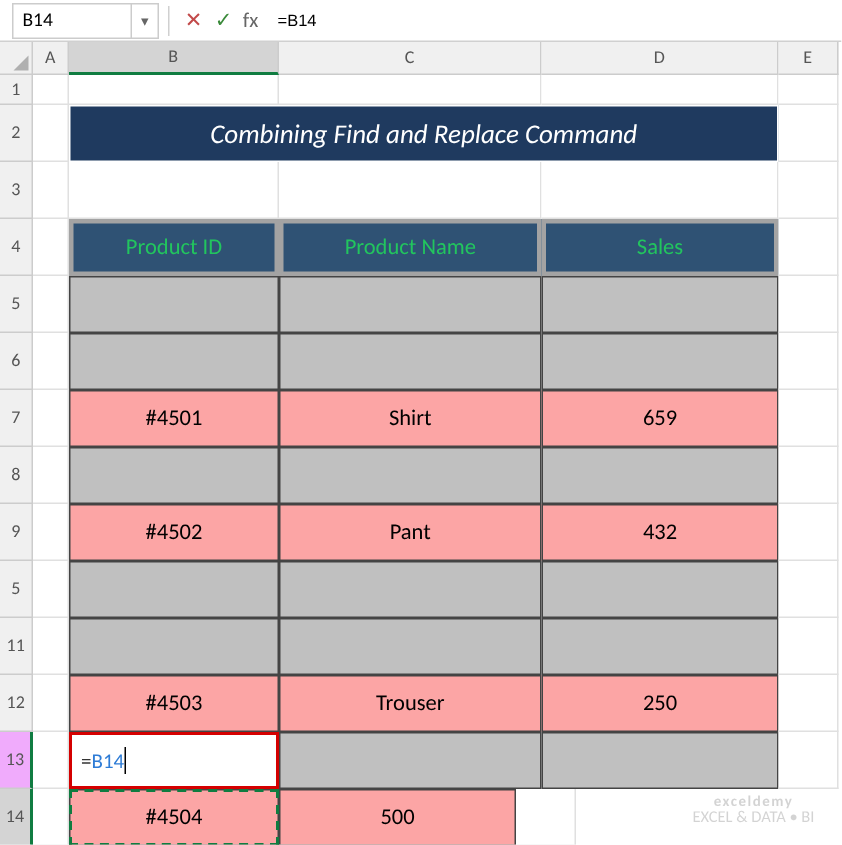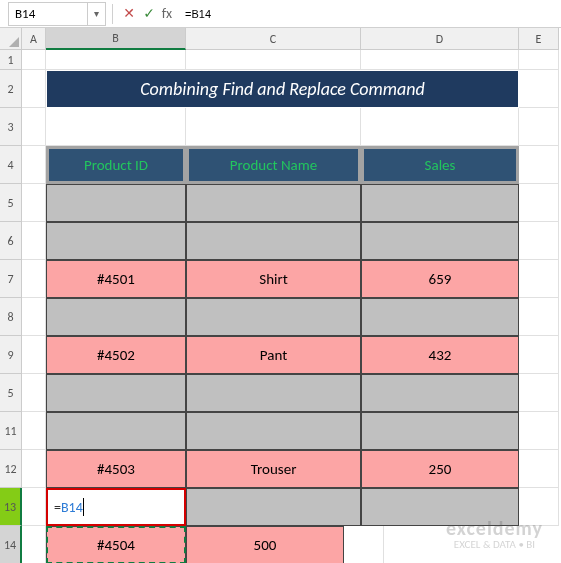--- a/index.html
+++ b/index.html
@@ -15,21 +15,21 @@
 .fx-label { color: #666; margin-right: 4px; }
 .formula-input { flex: 1; height: 24px; border: none; outline: none; padding: 0 6px; font-size: 11px; }
 
 .grid-wrap { display: flex; height: calc(100% - 28px); }
 .corner { width: 22px; height: 22px; border-right: 1px solid #ccc; border-bottom: 1px solid #ccc; background: #f0f0f0; position: relative; }
 .corner::after { content: ''; position: absolute; right: 2px; bottom: 2px; width: 0; height: 0; border-style: solid; border-width: 0 0 10px 10px; border-color: transparent transparent #b0b0b0 transparent; }
 
 .row-hdrs { width: 22px; }
 .row-hdr { height: 38px; border-right: 1px solid #ccc; border-bottom: 1px solid #ccc; background: #f0f0f0; display: flex; align-items: center; justify-content: center; font-size: 12px; color: #555; }
 .row-hdr.r1 { height: 20px; }
-.row-hdr.sel { background: #84cc16; border-right: 2px solid #107c41; }
+.row-hdr.sel { background: #f0abfc; border-right: 2px solid #107c41; }
 .row-hdr.sel2 { background: #d4d4d4; border-right: 2px solid #107c41; }
 
 .col-hdrs { display: flex; height: 22px; }
 .col-hdr { border-right: 1px solid #ccc; border-bottom: 1px solid #ccc; background: #f0f0f0; display: flex; align-items: center; justify-content: center; font-size: 12px; color: #555; }
 .col-hdr.sel { background: #d4d4d4; border-bottom: 2px solid #107c41; }
 .cA { width: 24px; }
 .cB { width: 140px; }
 .cC { width: 175px; }
 .cD { width: 158px; }
 .cE { width: 40px; }
@@ -46,21 +46,21 @@
 .gap-cell { background: #c0c0c0; border: 1px solid #444; }
 
 .edit-cell { background: #fff; border: 2px solid #d40000; justify-content: flex-start; padding-left: 6px; font-size: 14px; }
 .edit-cell .eq { color: #333; }
 .edit-cell .ref { color: #2e7cd6; }
 .cursor-bar { width: 1px; height: 18px; background: #000; display: inline-block; }
 
 .marquee { position: absolute; border: 2px dashed #107c41; pointer-events: none; }
 
 .watermark { position: absolute; right: 18px; bottom: 12px; opacity: 0.25; font-size: 11px; color: #555; text-align: center; line-height: 1.1; }
-.watermark .wm1 { font-size: 20px; font-weight: bold; letter-spacing: 1px; }
+.watermark .wm1 { font-size: 10px; font-weight: bold; letter-spacing: 1px; }
 </style>
 </head>
 <body>
 
 <div class="namebox-bar">
   <div class="namebox">B14</div>
   <div class="namebox-dd">
     <span>▾</span>
   </div>
   <div class="fbar-sep"></div>

